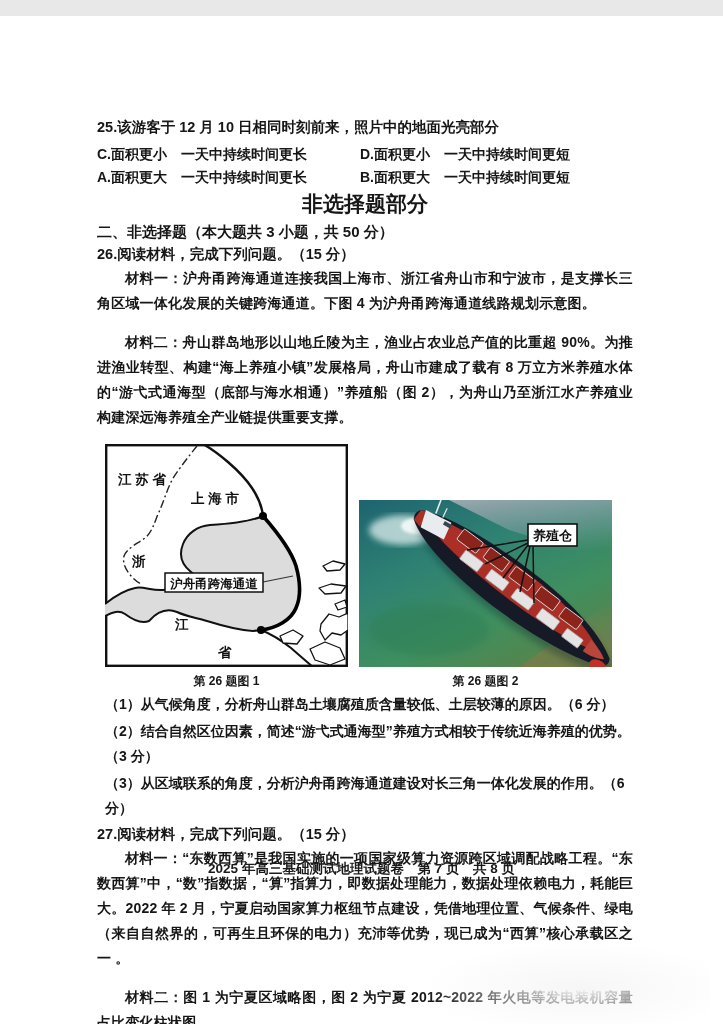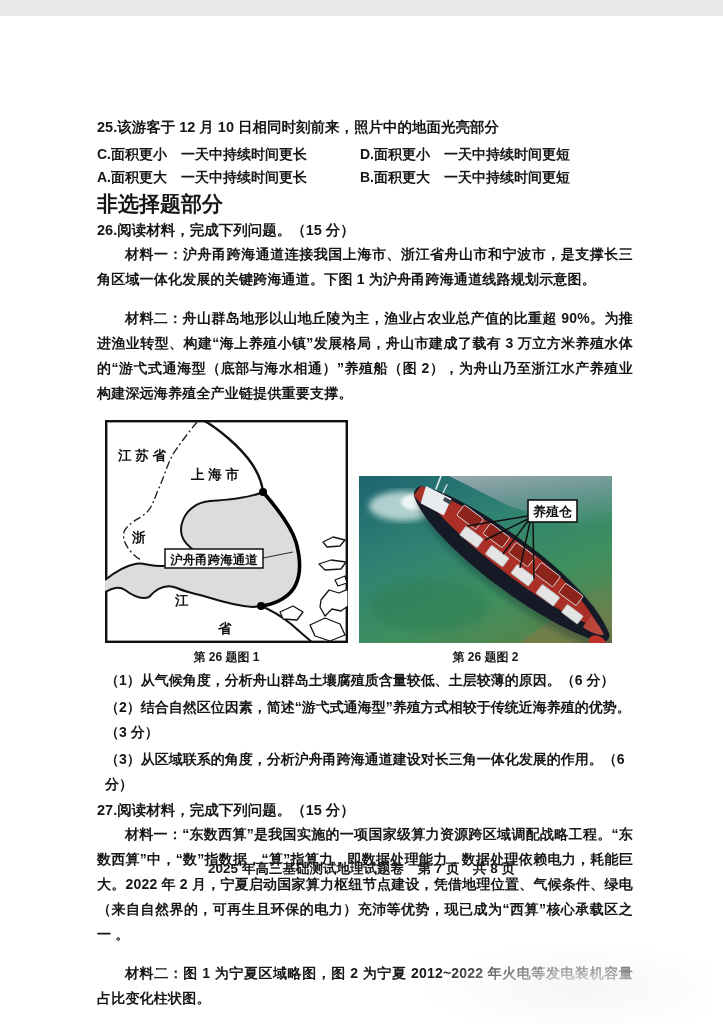--- a/index.html
+++ b/index.html
@@ -12,21 +12,21 @@
     content:""; position:absolute; left:420px; top:925px; width:290px; height:95px;
     background:radial-gradient(ellipse at 55% 50%, #f6f6f6 0%, rgba(246,246,246,0) 70%);
     pointer-events:none;
   }
   .content{position:absolute; left:97px; top:103px; width:536px;}
   .stem{font-size:14.5px; font-weight:700; line-height:17px;}
   .options{margin-top:10px;}
   .opt-row{display:flex; margin-top:6px; font-size:14px; font-weight:700; line-height:17px;}
   .opt-a{width:263px;}
   .opt-b{flex:1;}
-  .part-heading{margin:5px 0 0 0; font-size:21px; font-weight:700; line-height:26px;}
+  .part-heading{margin:5px 0 0 0; font-size:21px; font-weight:700; text-align:center; line-height:26px;}
   .section-intro{margin-top:5px; font-size:15px; font-weight:700; line-height:19px;}
   .q-title{margin-top:4px; font-size:14.5px; font-weight:700; line-height:18px;}
   .material{margin-top:3px; font-size:14px; font-weight:700; line-height:25px;
     text-indent:2em; text-align:justify; letter-spacing:0.2px;}
   .figures{margin-top:4px; display:flex; align-items:flex-end; padding-left:8px; gap:11px;}
   .fig-col{display:flex; flex-direction:column; align-items:center;}
   .fig-caption{margin-top:5px; font-size:12px; font-weight:700; line-height:18px;}
   .map-frame{display:block;}
   .photo-frame{display:block;}
   .subq{margin-top:2px; font-size:14px; font-weight:700; line-height:25px; padding-left:8px;}
@@ -48,25 +48,26 @@
         <span class="opt-b">D.面积更小　一天中持续时间更短</span>
       </div>
       <div class="opt-row">
         <span class="opt-a">A.面积更大　一天中持续时间更长</span>
         <span class="opt-b">B.面积更大　一天中持续时间更短</span>
       </div>
     </div>
 
     <h1 class="part-heading">非选择题部分</h1>
 
+    <div class="section-intro">二、非选择题（本大题共 3 小题，共 50 分）</div>
 
     <div class="q-title">26.阅读材料，完成下列问题。（15 分）</div>
 
-    <p class="material">材料一：沪舟甬跨海通道连接我国上海市、浙江省舟山市和宁波市，是支撑长三角区域一体化发展的关键跨海通道。下图 1 为沪舟甬跨海通道线路规划示意图。</p>
-    <p class="material" style="margin-top:0;">材料二：舟山群岛地形以山地丘陵为主，渔业占农业总产值的比重超 90%。为推进渔业转型、构建“海上养殖小镇”发展格局，舟山市建成了载有 3 万立方米养殖水体的“游弋式通海型（底部与海水相通）”养殖船（图 2），为舟山乃至浙江水产养殖业构建深远海养殖全产业链提供重要支撑。</p>
+    <p class="material">材料一：沪舟甬跨海通道连接我国上海市、浙江省舟山市和宁波市，是支撑长三角区域一体化发展的关键跨海通道。下图 4 为沪舟甬跨海通道线路规划示意图。</p>
+    <p class="material" style="margin-top:0;">材料二：舟山群岛地形以山地丘陵为主，渔业占农业总产值的比重超 90%。为推进渔业转型、构建“海上养殖小镇”发展格局，舟山市建成了载有 8 万立方米养殖水体的“游弋式通海型（底部与海水相通）”养殖船（图 2），为舟山乃至浙江水产养殖业构建深远海养殖全产业链提供重要支撑。</p>
 
     <div class="figures">
 
       <div class="fig-col">
         <svg class="map-frame" width="243" height="223" viewBox="0 0 243 223" xmlns="http://www.w3.org/2000/svg">
           <rect x="1.2" y="1.2" width="240.6" height="220.6" fill="#ffffff" stroke="#111111" stroke-width="2.4"></rect>
 
           <path fill="#dcdcdc" d="M 158,72 C 172,88 186,106 191,122 C 196,140 195,155 191,164 C 186,176 172,184 156,186
                C 140,186 118,182 102,177 C 92,174 80,172 72,168 C 62,164 52,168 44,177
                C 36,180 28,176 20,170 C 14,166 8,168 0,172 L 0,160

